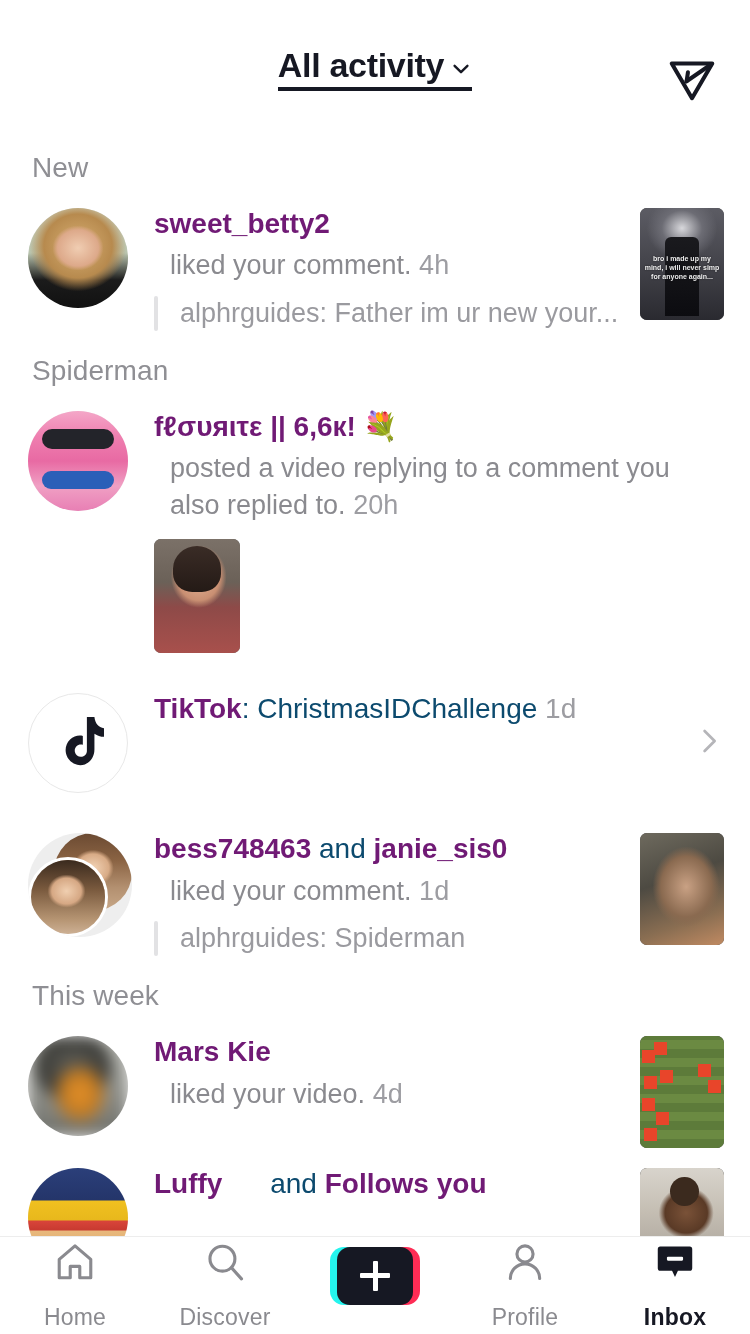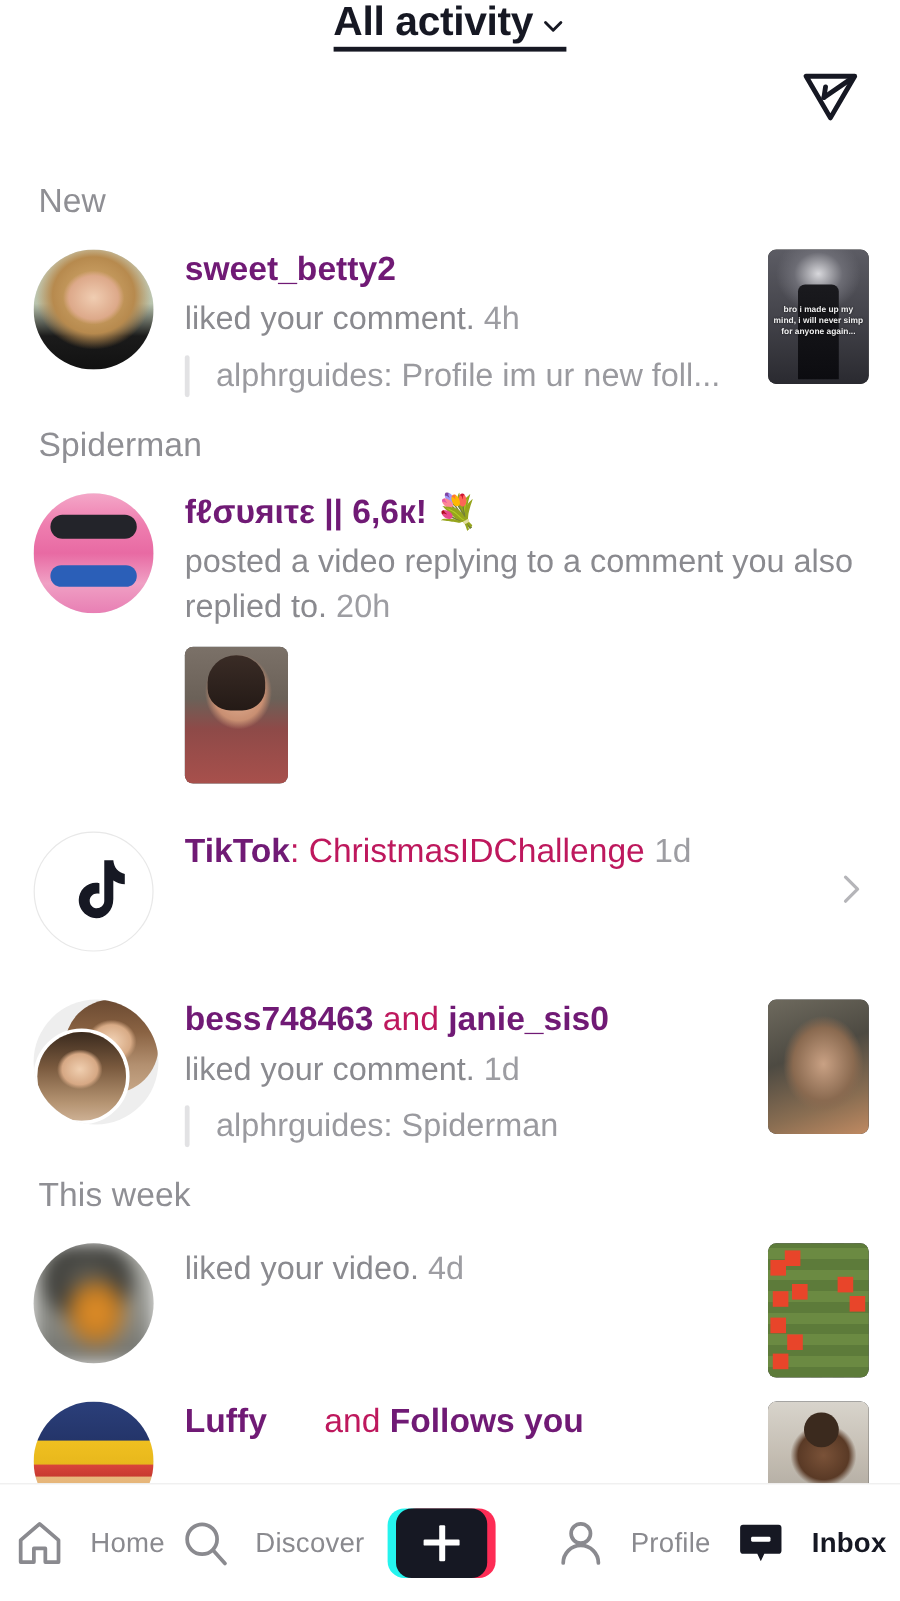--- a/index.html
+++ b/index.html
@@ -8,21 +8,21 @@
     background:#ffffff;
     font-family:"Liberation Sans", sans-serif;
     -webkit-font-smoothing:antialiased;
     overflow:hidden;
   }
   .phone { position:relative; width:750px; height:1334px; background:#fff; overflow:hidden; }
 
   
   .header {
     position:relative; height:138px;
-    display:flex; align-items:flex-start; justify-content:center;
+    display:flex; align-items:center; justify-content:center;
     background:#fff;
   }
   .header-title-wrap {
     display:flex; align-items:center; gap:6px;
     border-bottom:4px solid #161823;
     padding-bottom:2px;
   }
   .header-title {
     font-size:34px; font-weight:bold; color:#161823;
     letter-spacing:-0.3px; line-height:1.1;
@@ -69,25 +69,25 @@
     display:flex; align-items:center; justify-content:center;
   }
 
   .body-col { flex:1 1 auto; min-width:0; padding-left:22px; padding-top:2px; }
 
   .line-main {
     font-size:28px; line-height:1.3; color:#161823;
     word-wrap:break-word;
   }
   .line-main .uname { font-weight:bold; color:#701a75; }
-  .line-main .plain { font-weight:normal; color:#be185d; }
+  .line-main .plain { font-weight:normal; color:#0c4a6e; }
 
   .line-sub {
     font-size:27px; line-height:1.35; color:#8a8a8f;
-    margin-top:5px; font-weight:normal;
+    margin-top:5px; font-weight:normal;margin-left:16px;
   }
   .line-sub .time { color:#9d9da2; }
 
   .quote {
     display:flex; margin-top:12px; align-items:stretch;
   }
   .quote-bar {
     width:4px; background:#e2e2e4; flex:0 0 4px; border-radius:2px;
   }
   .quote-text {
@@ -207,21 +207,21 @@
   
   .tt-note { width:52px; height:58px; }
 
   
   .tabbar {
     position:absolute; left:0; bottom:0; width:750px; height:98px;
     background:#fff; border-top:1px solid #ededed;
     display:flex; align-items:center;
   }
   .tab {
-    flex:1 1 20%; display:flex; flex-direction:row;
+    flex:1 1 20%; display:flex; flex-direction:column;
     align-items:center; justify-content:center; gap:20px; height:100%;
   }
   .tab-label { font-size:23px; color:#8a8a8f; letter-spacing:0.2px; }
   .tab.active .tab-label { color:#161823; font-weight:bold; }
   .tab-icon { width:44px; height:44px; display:block; }
 
   .create-btn {
     position:relative; width:90px; height:58px;
     display:flex; align-items:center; justify-content:center;
   }
@@ -271,21 +271,21 @@
     <div class="body-col">
       <div class="line-main">
         <span class="uname">sweet_betty2</span>
       </div>
       <div class="line-sub">
         <span>liked your comment.</span>
         <span class="time">4h</span>
       </div>
       <div class="quote">
         <div class="quote-bar"></div>
-        <div class="quote-text">alphrguides: Profile im ur new foll...</div>
+        <div class="quote-text">alphrguides: Father im ur new your...</div>
       </div>
     </div>
     <div class="thumb">
       <div class="art art-anime"></div>
       <div class="art-anime-text">bro i made up my mind, i will never simp for anyone again...</div>
     </div>
   </div>
 
   <div class="section-label">Spiderman</div>
 
@@ -361,20 +361,23 @@
 
   <div class="section-label">This week</div>
 
   <div class="notif">
     <div class="avatar-col">
       <div class="avatar">
         <div class="ph-blur"></div>
       </div>
     </div>
     <div class="body-col">
+      <div class="line-main">
+        <span class="uname">Mars Kie</span>
+      </div>
       <div class="line-sub">
         <span>liked your video.</span>
         <span class="time">4d</span>
       </div>
     </div>
     <div class="thumb">
       <div class="art art-minecraft">
         <div class="mc-p" style="left:2px;  top:14px;"></div>
         <div class="mc-p" style="left:14px; top:6px;"></div>
         <div class="mc-p" style="left:4px;  top:40px;"></div>

